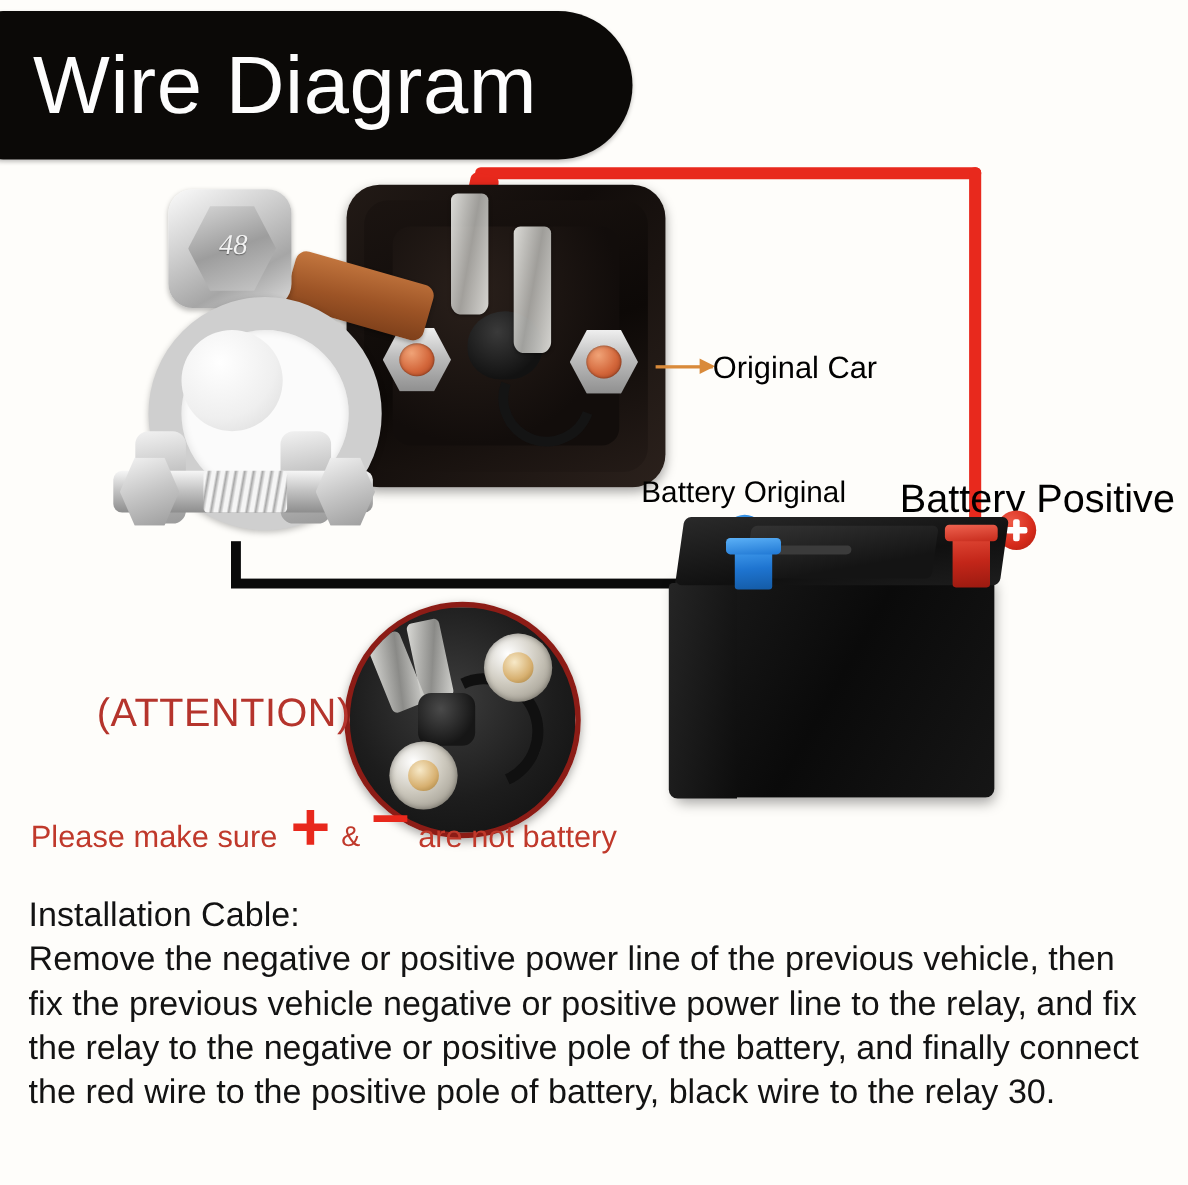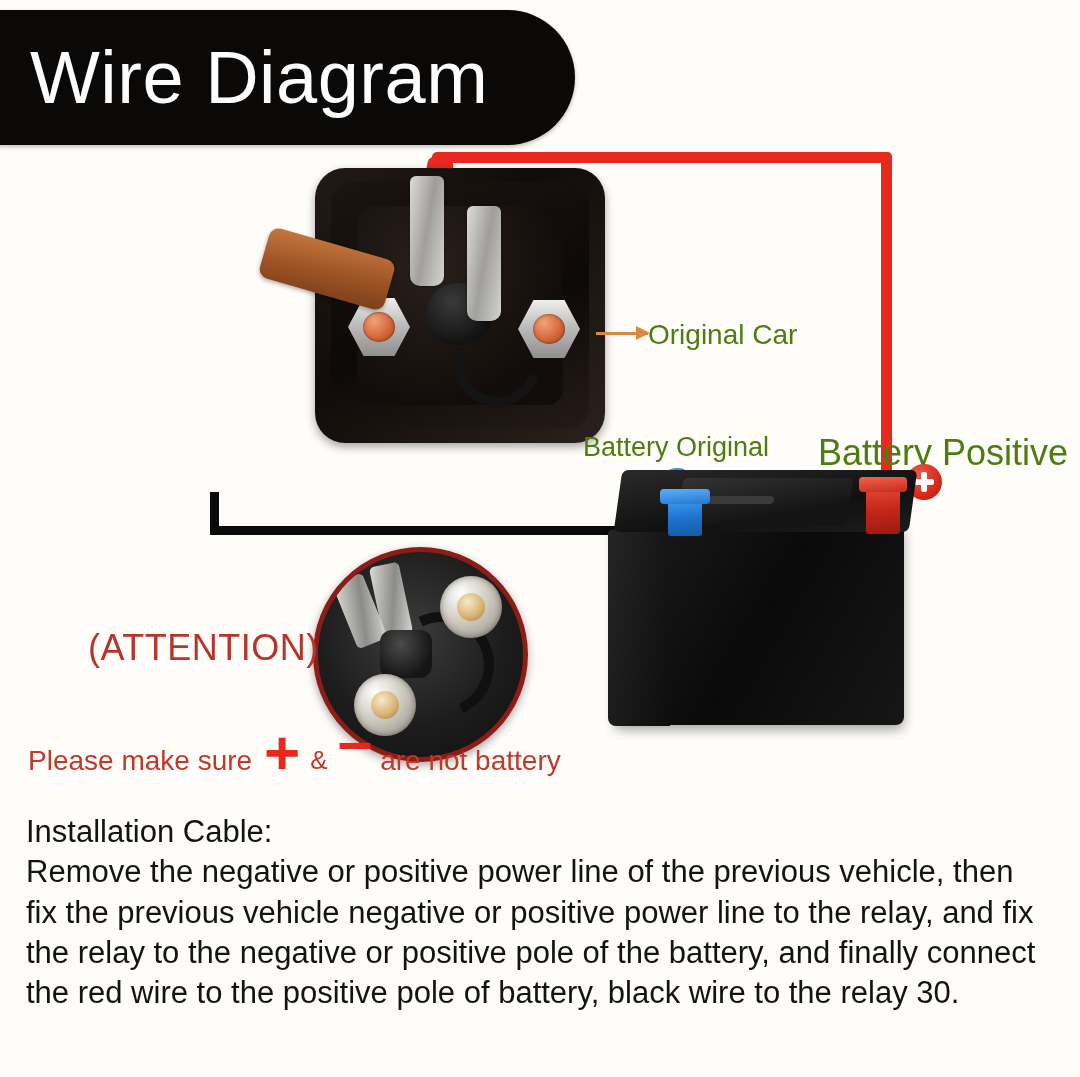--- a/index.html
+++ b/index.html
@@ -192,21 +192,21 @@
   }
   .badge-neg{background:radial-gradient(circle at 35% 30%,#58b0f8 0%,#1b7ad8 60%,#1160b0 100%);}
   .badge-neg .bar{width:20px;height:6px;background:#fff;border-radius:2px;}
   .badge-pos{background:radial-gradient(circle at 35% 30%,#ef5a48 0%,#d62b1b 60%,#ad1d10 100%);}
   .badge-pos .vbar,.badge-pos .hbar{position:absolute;background:#fff;border-radius:2px;}
   .badge-pos .hbar{width:20px;height:6px;}
   .badge-pos .vbar{width:6px;height:20px;}
 
   
   .lbl{
-    position:absolute;color:#4d7c0f;font-size:27px;line-height:1.18;
+    position:absolute;color:#000000;font-size:27px;line-height:1.18;
     white-space:nowrap;
   }
   .lbl-orig{left:648px;top:318px;font-size:28px;text-align:left;}
   .lbl-orig .l2{display:block;padding-left:2px;}
   .lbl-bneg{left:583px;top:432px;font-size:27px;}
   .lbl-bpos{left:818px;top:432px;font-size:36px;}
 
   .arrow{position:absolute;left:596px;top:332px;width:52px;height:3px;background:#d98a3a;}
   .arrow::after{
     content:"";position:absolute;right:-2px;top:-6px;
@@ -302,20 +302,36 @@
     <div class="terminal" style="left:33px;top:130px;">
       <div class="post"></div>
     </div>
     <div class="terminal" style="left:203px;top:132px;">
       <div class="post"></div>
     </div>
   </div>
 
   <div class="copper-strap" style="left:262px;top:243px;width:130px;height:52px;transform:rotate(16deg);"></div>
 
+  <div class="clamp">
+    <div class="clamp-bolt-head"></div>
+    <div class="clamp-hex"></div>
+    <div class="clamp-hex-num">48</div>
+
+    <div class="clamp-ring"></div>
+    <div class="clamp-ring-hl"></div>
+
+    <div class="clamp-arm" style="left:18px;top:232px;"></div>
+    <div class="clamp-arm" style="left:150px;top:232px;"></div>
+
+    <div class="clamp-bolt-bar"></div>
+    <div class="thread"></div>
+    <div class="clamp-nut" style="left:4px;top:256px;"></div>
+    <div class="clamp-nut" style="left:182px;top:256px;"></div>
+  </div>
 
   <div class="title-banner">
     <div class="title-text">Wire Diagram</div>
   </div>
 
   <div class="arrow"></div>
   <div class="lbl lbl-orig">
     <span>Original Car</span>
   </div>
 

